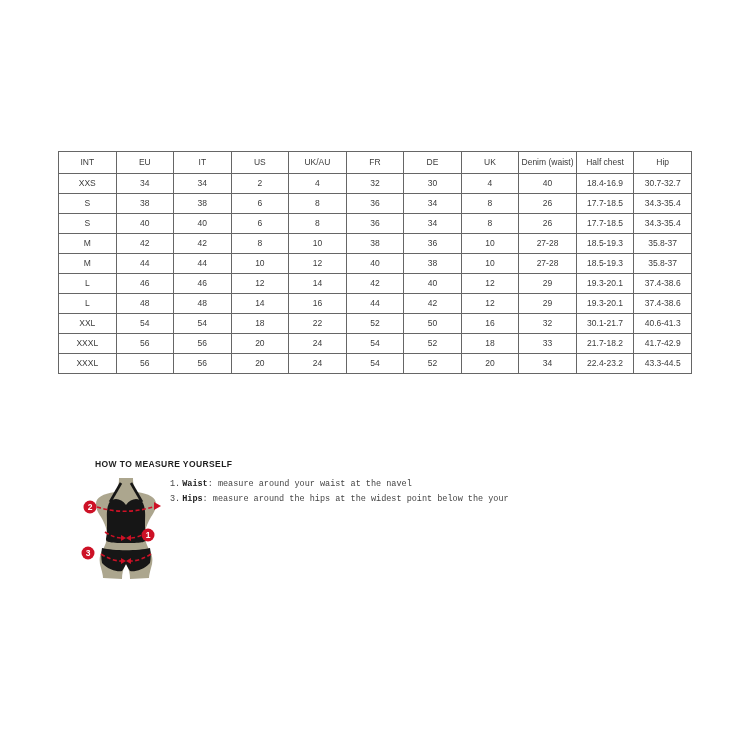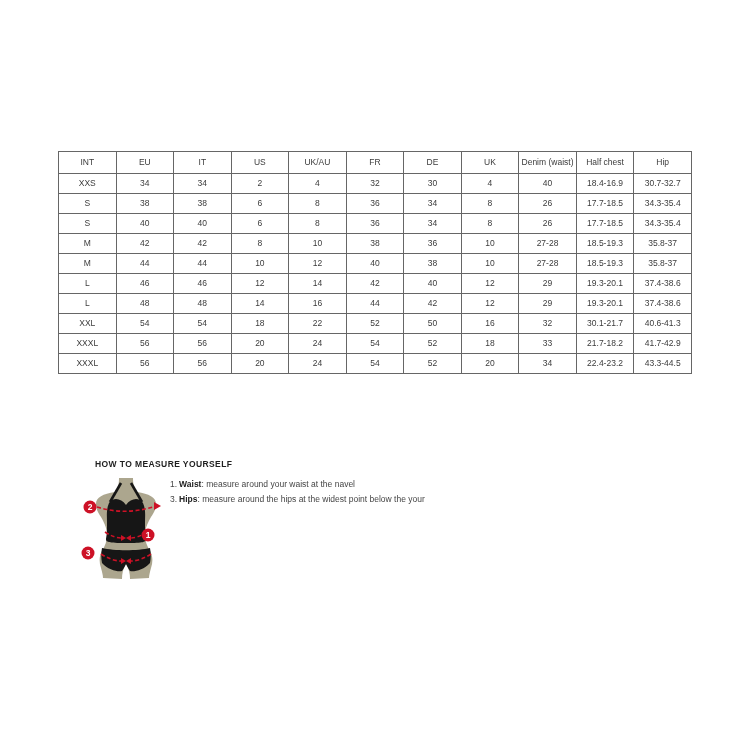--- a/index.html
+++ b/index.html
@@ -23,21 +23,21 @@
     white-space:nowrap;overflow:hidden;
   }
   table.size-chart th{height:21px;line-height:21px;color:#3b3b3b;}
 
   
   .measure-title{
     position:absolute;left:60px;top:459px;
     font-size:8.5px;font-weight:700;letter-spacing:.4px;color:#1f1f1f;margin-left:35px;
   }
   .figure-wrap{position:absolute;left:76px;top:476px;width:100px;height:104px;}
-  .steps{position:absolute;left:170px;top:477px;width:330px;}
+  .steps{position:absolute;left:170px;top:477px;width:330px;font-family:Liberation Mono, monospace;}
   .step{font-size:8.5px;color:#454545;line-height:15px;height:15px;white-space:nowrap;}
   .step .step-num{margin-right:2px;color:#454545;}
   .step .step-label{font-weight:700;color:#222222;}
 </style>
 </head>
 <body>
 
 <div class="page">
 
   <table class="size-chart">

